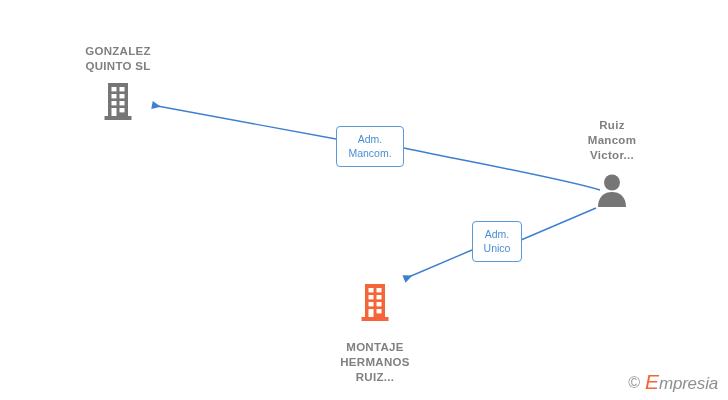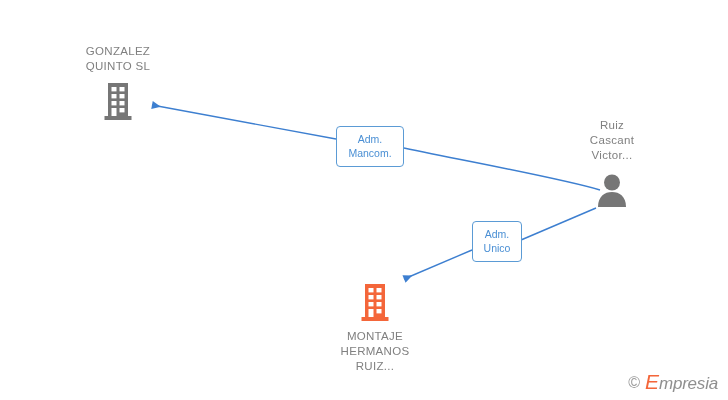--- a/index.html
+++ b/index.html
@@ -25,39 +25,40 @@
     height: 400px;
   }
 
   
   .node {
     position: absolute;
     width: 150px;
     margin-left: -75px;
     text-align: center;
     z-index: 3;
+    font-weight: bold;
   }
   .node-label {
     color: #808080;
     font-size: 11.5px;
     line-height: 15px;
     letter-spacing: 0.3px;
     white-space: pre-line;
     user-select: none;
   }
   .node-icon-wrap {
     height: 48px;
     display: flex;
     align-items: center;
     justify-content: center;
   }
 
   
   .node.label-top .node-label { margin-bottom: 3px; }
-  .node.label-bottom .node-label { margin-top: 3px; }
+  .node.label-bottom .node-label { margin-top: 14px; }
 
   
   .edge-chip {
     position: absolute;
     background: #ffffff;
     border: 1px solid #5b9bd5;
     border-radius: 4px;
     color: #4a8fd4;
     font-size: 10.5px;
     line-height: 14px;
@@ -141,21 +142,21 @@
         <rect x="8.5" y="20" width="5" height="4.4" fill="#ffffff"></rect>
         <rect x="16.5" y="20" width="5" height="4.4" fill="#ffffff"></rect>
         <rect x="8.5" y="27" width="5" height="8" fill="#ffffff"></rect>
         <rect x="16.5" y="27" width="5" height="4.4" fill="#ffffff"></rect>
       </svg>
     </div>
   </div>
 
   <div class="node label-top" style="left:612px; top:118px;">
     <div class="node-label">Ruiz
-Cascant
+Mancom
 Victor...</div>
     <div class="node-icon-wrap">
       <svg width="32" height="34" viewBox="0 0 32 34">
         <circle cx="16" cy="9.5" r="8" fill="#767676"></circle>
         <path d="M2,34 C2,23.5 8.5,19 16,19 C23.5,19 30,23.5 30,34 Z" fill="#767676"></path>
       </svg>
     </div>
   </div>
 
   <div class="node label-bottom" style="left:375px; top:278px;">

